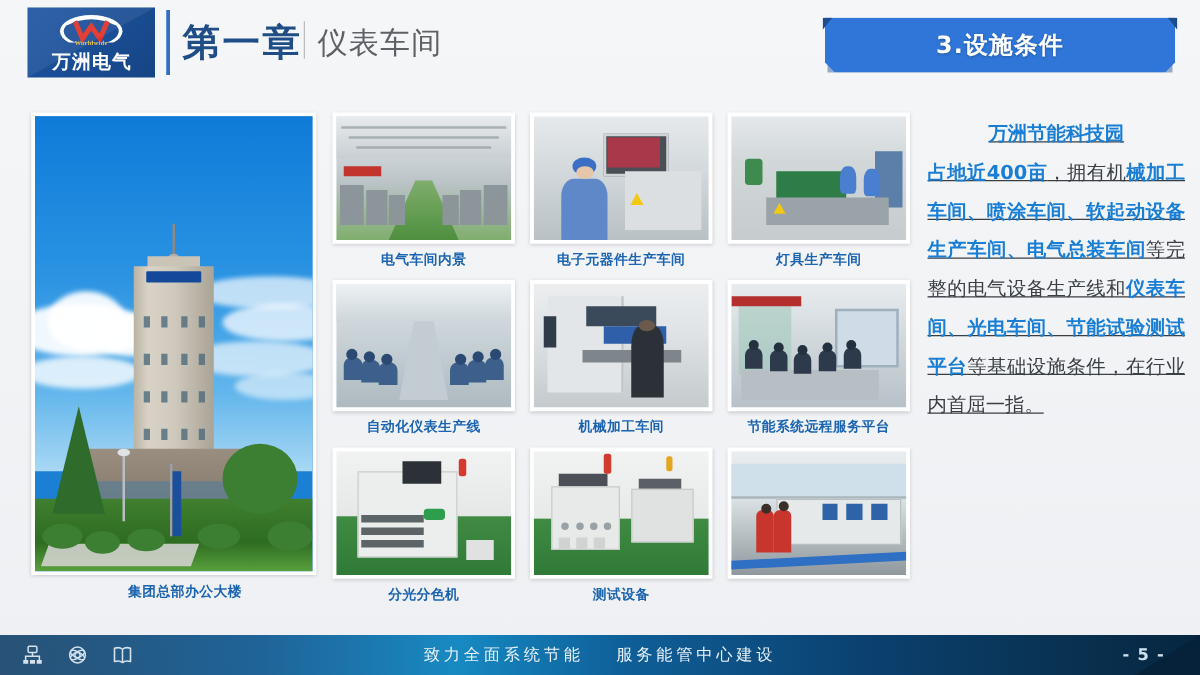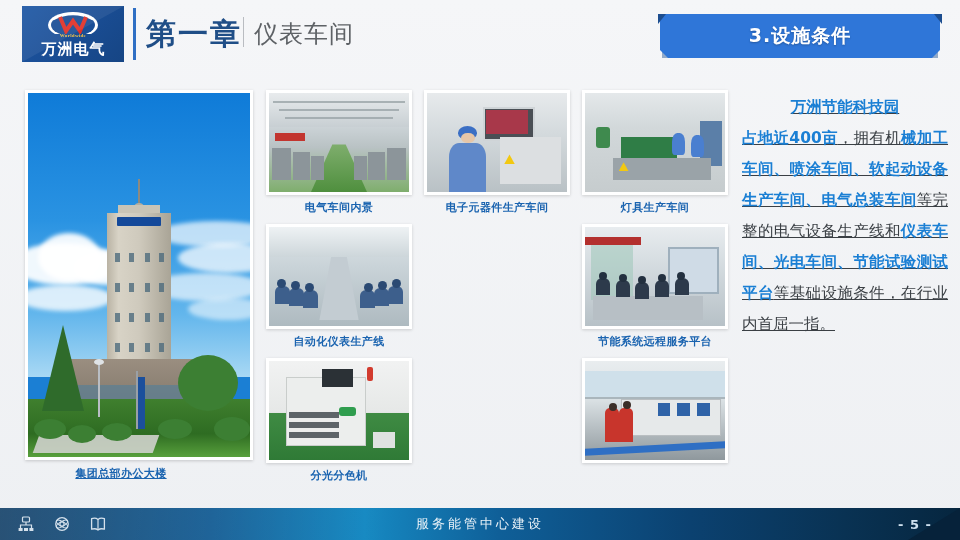--- a/index.html
+++ b/index.html
@@ -120,21 +120,21 @@
   .flag{position:absolute;left:110px;bottom:28px;width:7px;height:52px;background:#1b4f9c;}
   .flagpole{position:absolute;left:108px;bottom:28px;width:2px;height:58px;background:#9aa0a6;}
   .lamp{position:absolute;left:70px;bottom:40px;width:2px;height:54px;background:#b9bec4;}
   .lamp-head{position:absolute;left:66px;bottom:92px;width:10px;height:6px;border-radius:50%;background:#dfe3e6;}
 
   
   .cap{
     text-align:center;color:#1b64b0;font-size:11px;font-weight:bold;
     letter-spacing:.4px;font-family:"DejaVu Sans",sans-serif;
   }
-  .hero-cap{position:absolute;left:7px;top:466px;width:228px;text-decoration:underline;}
+  .hero-cap{position:absolute;left:34px;top:466px;width:228px;}
 
   
   .grid{position:absolute;left:266px;top:90px;width:462px;height:388px;}
   .cell{position:absolute;width:146px;}
   .thumb{
     width:146px;height:105px;background:#fff;box-shadow:0 1px 3px rgba(0,0,0,.16);
     position:relative;overflow:hidden;
   }
   .thumb-inner{position:absolute;inset:3px;overflow:hidden;}
   .thumb-cap{margin-top:5px;}
@@ -432,20 +432,36 @@
             <div class="p" style="left:62%;top:40%;width:13px;height:22px;"></div>
             <div class="p" style="left:76%;top:42%;width:13px;height:22px;"></div>
             <div class="warn"></div>
             <div style="position:absolute;left:8%;top:34%;width:10%;height:22%;background:#3f8a4e;border-radius:3px;"></div>
           </div>
         </div>
       </div>
       <div class="cap thumb-cap">灯具生产车间</div>
     </div>
 
+    <div class="cell col1 row1">
+      <div class="thumb">
+        <div class="thumb-inner">
+          <div class="ph w5">
+            <div class="mach"></div>
+            <div class="dark"></div>
+            <div class="blue"></div>
+            <div class="bench"></div>
+            <div class="man"></div>
+              <div class="manh"></div>
+            <div style="position:absolute;left:6%;top:26%;width:7%;height:26%;background:#2f3b46;"></div>
+          </div>
+        </div>
+      </div>
+      <div class="cap thumb-cap">机械加工车间</div>
+    </div>
 
     <div class="cell col0 row2">
       <div class="thumb">
         <div class="thumb-inner">
           <div class="ph w7">
             <div class="body"></div>
             <div class="mon"></div>
             <div class="tray"></div>
               <div class="tray2"></div>
               <div class="tray3"></div>
@@ -475,20 +491,42 @@
             <div class="bd" style="left:50%;top:54%;"></div>
               <div class="hd" style="left:52%;top:47%;"></div>
             <div class="bd" style="left:64%;top:52%;"></div>
               <div class="hd" style="left:66%;top:45%;"></div>
           </div>
         </div>
       </div>
       <div class="cap thumb-cap">节能系统远程服务平台</div>
     </div>
 
+    <div class="cell col1 row2">
+      <div class="thumb">
+        <div class="thumb-inner">
+          <div class="ph w8">
+            <div class="sig"></div>
+              <div class="sig2"></div>
+            <div class="top1"></div>
+              <div class="top2"></div>
+            <div class="m1"></div>
+              <div class="m2"></div>
+            <div class="btn" style="left:16%;top:58%;"></div>
+            <div class="btn" style="left:24%;top:58%;"></div>
+            <div class="btn" style="left:32%;top:58%;"></div>
+            <div class="btn" style="left:40%;top:58%;"></div>
+            <div style="position:absolute;left:14%;top:70%;width:7%;height:9%;background:#cfd3d1;"></div>
+            <div style="position:absolute;left:24%;top:70%;width:7%;height:9%;background:#cfd3d1;"></div>
+            <div style="position:absolute;left:34%;top:70%;width:7%;height:9%;background:#cfd3d1;"></div>
+          </div>
+        </div>
+      </div>
+      <div class="cap thumb-cap">测试设备</div>
+    </div>
 
     <div class="cell col2 row2">
       <div class="thumb">
         <div class="thumb-inner">
           <div class="ph w9">
             <div class="win"></div>
             <div class="panel"></div>
             <div class="pblue" style="left:52%;top:42%;width:9%;height:14%;"></div>
             <div class="pblue" style="left:66%;top:42%;width:9%;height:14%;"></div>
             <div class="pblue" style="left:80%;top:42%;width:9%;height:14%;"></div>
@@ -521,19 +559,20 @@
         <circle cx="8" cy="8" r="2.1" fill="none" stroke="#dfe9f2" stroke-width="1.2"></circle>
         <ellipse cx="8" cy="8" rx="6.3" ry="2.4" fill="none" stroke="#dfe9f2" stroke-width="1" transform="rotate(30 8 8)"></ellipse>
         <ellipse cx="8" cy="8" rx="6.3" ry="2.4" fill="none" stroke="#dfe9f2" stroke-width="1" transform="rotate(-30 8 8)"></ellipse>
       </svg>
       <svg class="fi" viewBox="0 0 16 16">
         <path d="M8 3.4 C6.2 1.9 3.6 2 1.6 2.6 V13.2 C3.6 12.6 6.2 12.6 8 14 C9.8 12.6 12.4 12.6 14.4 13.2 V2.6 C12.4 2 9.8 1.9 8 3.4 Z" fill="none" stroke="#dfe9f2" stroke-width="1.3" stroke-linejoin="round"></path>
         <path d="M8 3.6 V13.8" stroke="#dfe9f2" stroke-width="1.2"></path>
       </svg>
     </div>
     <div class="footer-text">
+      <span>致力全面系统节能</span>
       <span>服务能管中心建设</span>
     </div>
     <div class="page-corner"></div>
     <div class="pagenum">- 5 -</div>
   </div>
 
 </div>
 
 </body></html>

